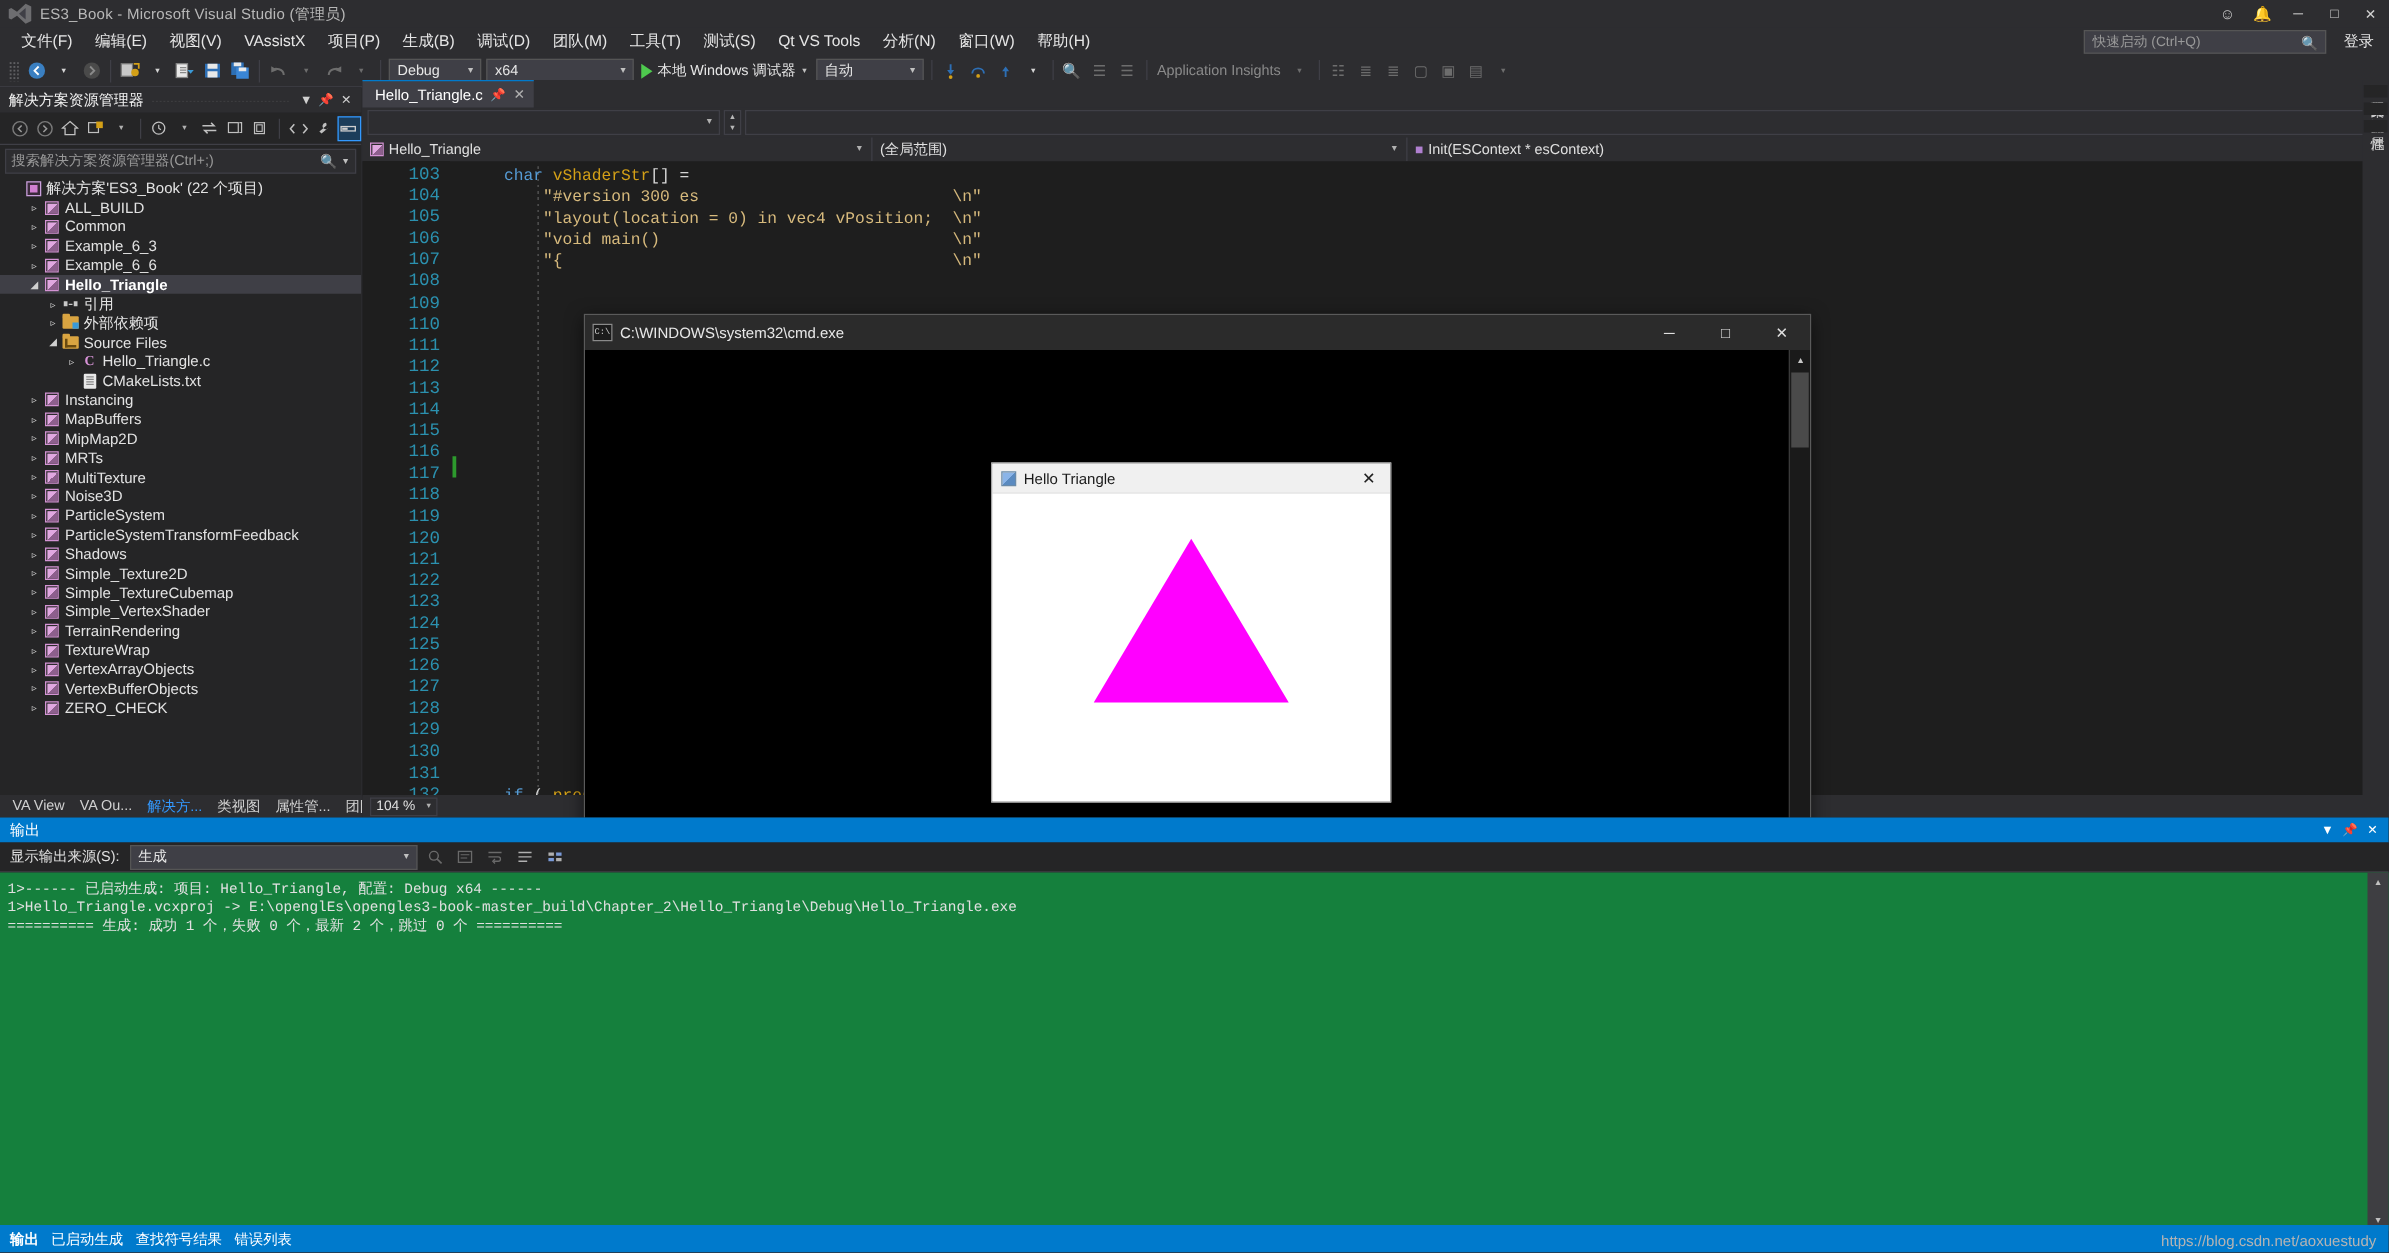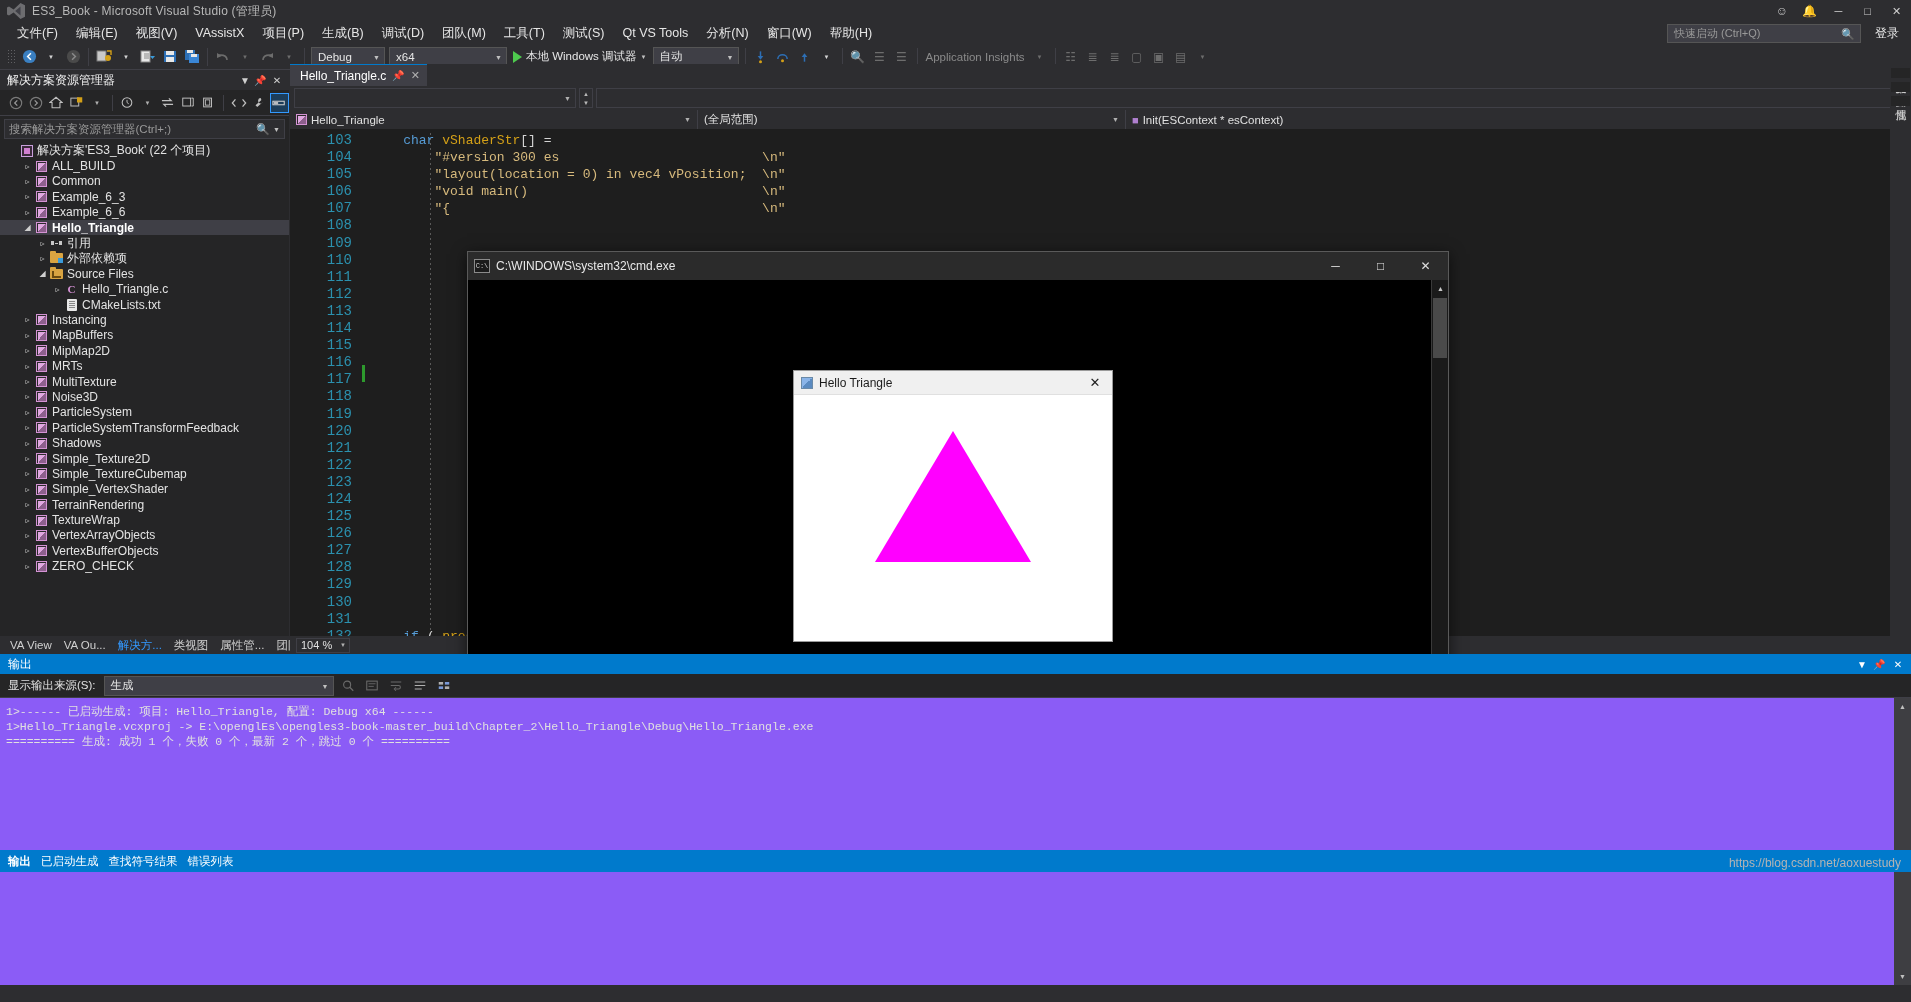--- a/index.html
+++ b/index.html
@@ -3,21 +3,21 @@
 <meta charset="utf-8">
 <style>
   * { box-sizing: border-box; margin: 0; padding: 0; }
   html, body {
     width: 1911px; height: 1002px;
     background: #2d2d30;
     font-family: "Liberation Sans", "DejaVu Sans", sans-serif;
     overflow: hidden;
     color: #f1f1f1;
   }
-  #app { position: relative; width: 1911px; height: 872px; }
+  #app { position: relative; width: 1911px; height: 1002px; }
 
   
   .titlebar {
     position: absolute; left:0; top:0; width:1911px; height:22px;
     background:#2d2d30; display:flex; align-items:center;
   }
   .vs-logo {
     width: 20px; height:18px; margin-left:6px; margin-right:6px;
     position: relative;
   }
@@ -361,21 +361,21 @@
     margin-left:4px;
   }
   .out-combo .caret { position:absolute; right:4px; top:50%; transform:translateY(-50%);
     font-size:7px; color:#c0c0c0; }
   .out-ico {
     width:20px;height:20px;display:flex;align-items:center;justify-content:center;
     color:#b0b0b0; font-size:12px;
   }
   .out-ico.dim { color:#6a6a6a; }
   .out-body {
-    position:absolute; left:0; right:0; top:44px; bottom:0; background:#8b5cf6;
+    position:absolute; left:0; right:0; top:44px; bottom:0; background:#15803d;
     padding:6px 0 0 6px; overflow:hidden;
   }
   .out-line {
     font-family:"Liberation Mono","DejaVu Sans Mono",monospace; font-size:11.5px;
     color:#e0e0e0; line-height:15px; white-space:pre;
   }
   .out-vscroll {
     position:absolute; right:0; top:44px; bottom:0; width:17px; background:#3e3e42;
   }
   .out-vscroll .arr { position:absolute; left:0;width:17px;height:17px; color:#c0c0c0;

